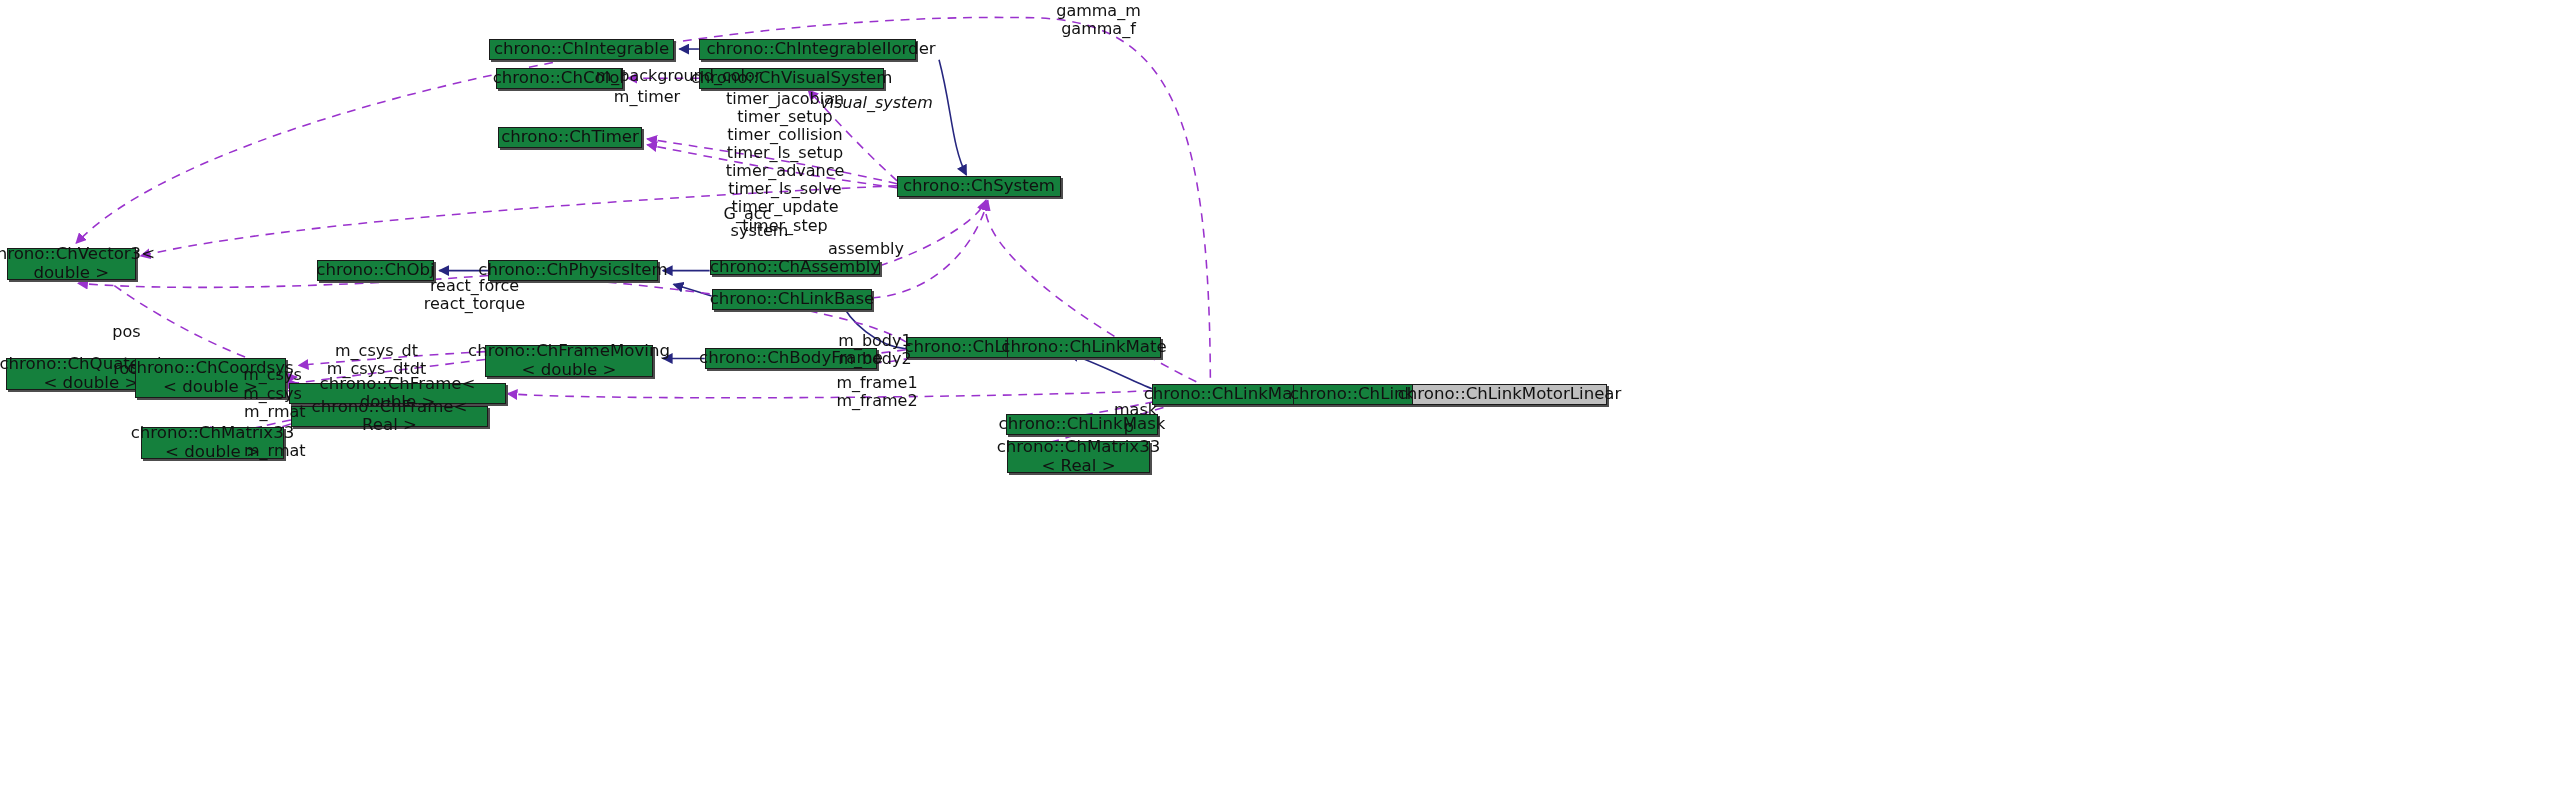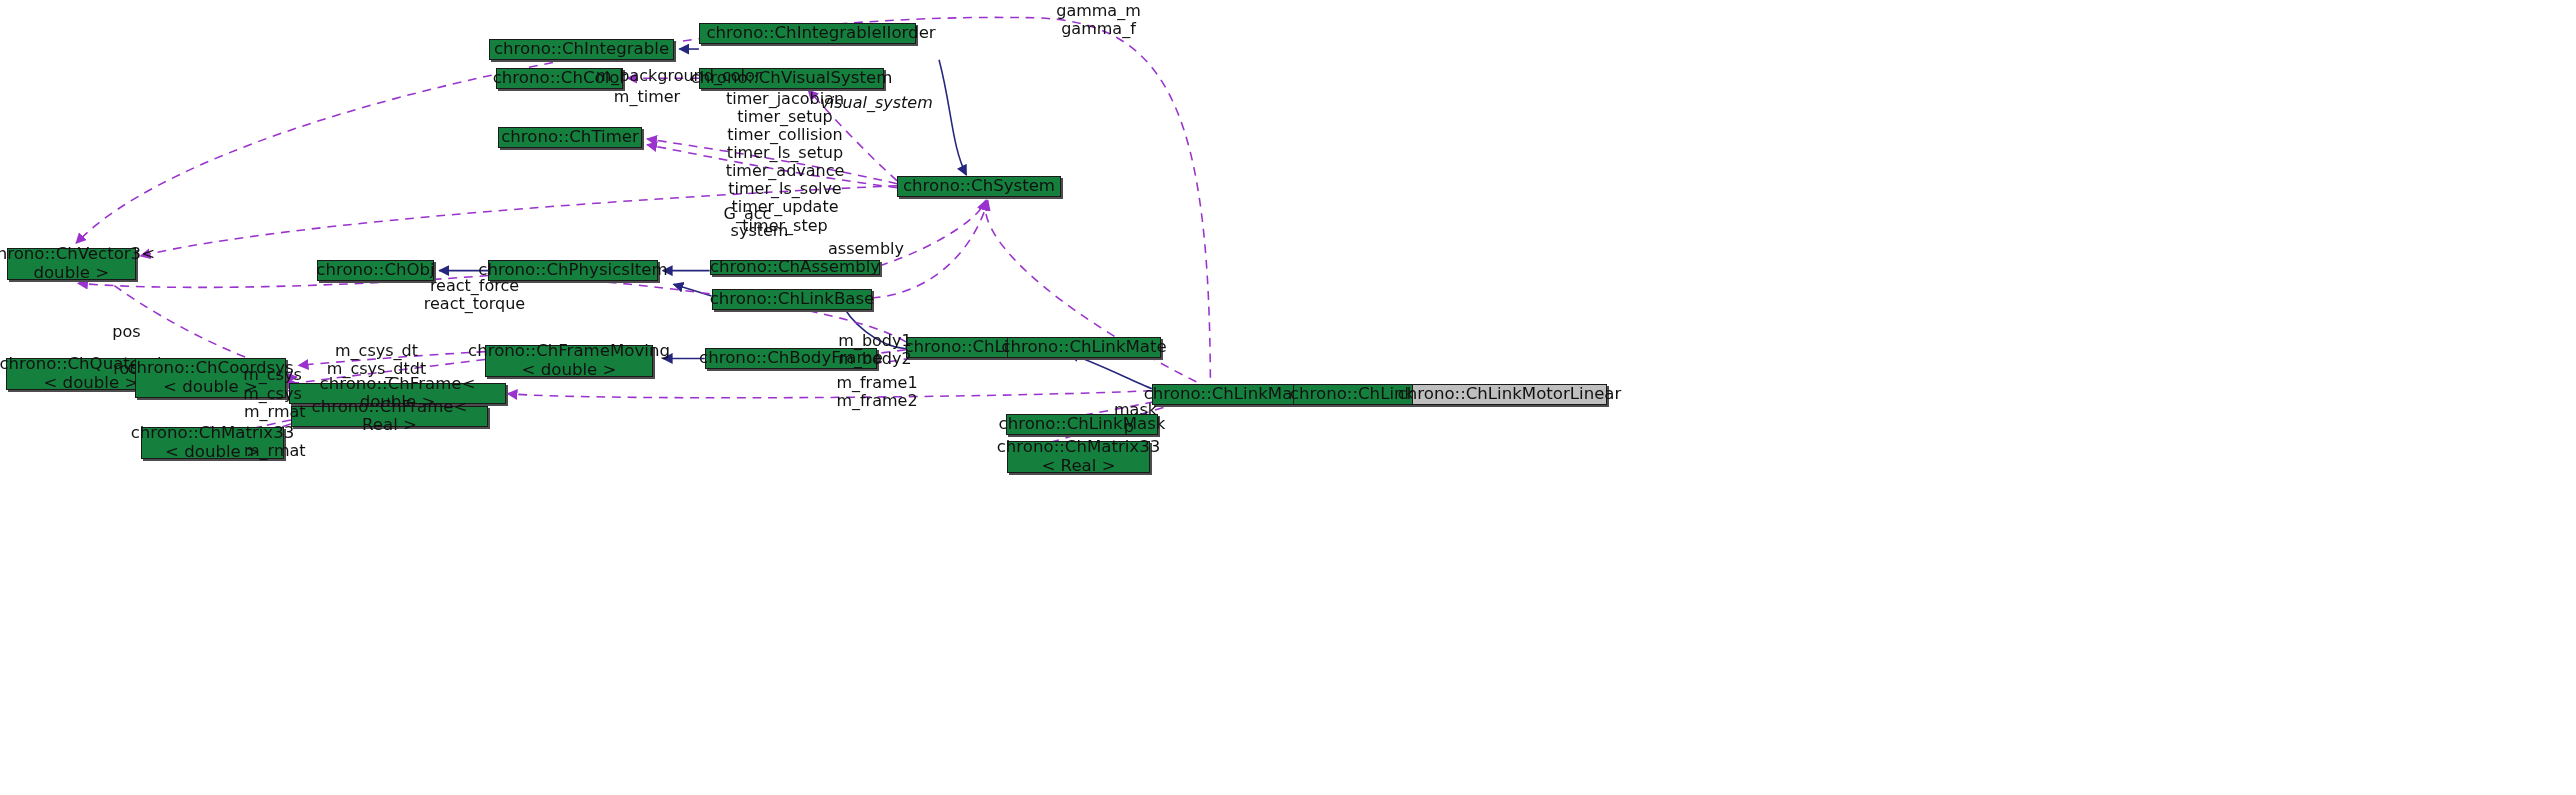--- a/index.html
+++ b/index.html
@@ -100,21 +100,21 @@
       <path d="M 298 430 C 250 440 220 450 216 437"></path>
       <path d="M 298 434 C 250 450 230 462 220 462"></path>
       <path d="M 1031 434 C 1100 430 1160 415 1210 406"></path>
       <path d="M 1045 460 C 1100 450 1170 420 1230 408"></path>
       <path d="M 80 262 C 120 300 200 350 290 380"></path>
     </g>
   </svg>
 
   <div id="nodes-layer">
       <div class="node" style="left: 489px; top: 39px; width: 185px; height: 20.5px;">chrono::ChIntegrable</div>
-      <div class="node" style="left: 699px; top: 23px; width: 217px; height: 20.5px; padding-left: 33px;">chrono::ChIntegrableIIorder</div>
+      <div class="node" style="left: 699px; top: 39px; width: 217px; height: 20.5px; padding-left: 33px;">chrono::ChIntegrableIIorder</div>
       <div class="node" style="left: 496px; top: 68px; width: 127px; height: 20.5px;">chrono::ChColor</div>
       <div class="node" style="left: 699px; top: 68px; width: 185px; height: 20.5px;">chrono::ChVisualSystem</div>
       <div class="node" style="left: 498px; top: 127px; width: 144px; height: 20.5px;">chrono::ChTimer</div>
       <div class="node" style="left: 897px; top: 176px; width: 164px; height: 20.5px;">chrono::ChSystem</div>
       <div class="node" style="left: 6.8px; top: 248px; width: 129px; height: 32px;">chrono::ChVector3&lt;
 double &gt;</div>
       <div class="node" style="left: 317px; top: 260px; width: 117px; height: 20.5px;">chrono::ChObj</div>
       <div class="node" style="left: 488px; top: 260px; width: 170px; height: 20.5px;">chrono::ChPhysicsItem</div>
       <div class="node" style="left: 710px; top: 260px; width: 170px; height: 15px;">chrono::ChAssembly</div>
       <div class="node" style="left: 712px; top: 289px; width: 160px; height: 20.5px;">chrono::ChLinkBase</div>

